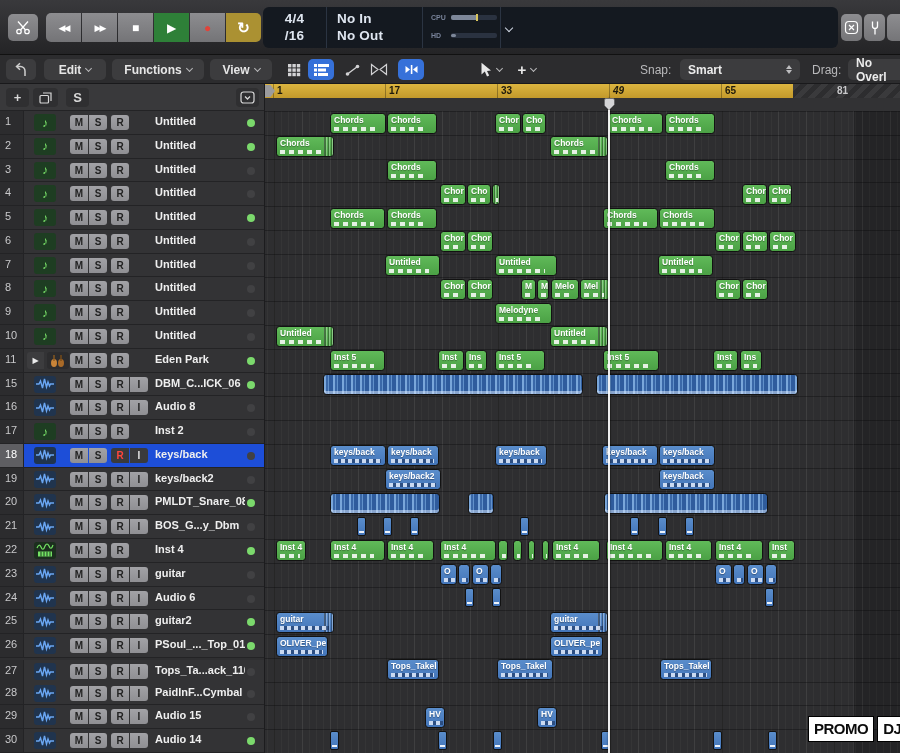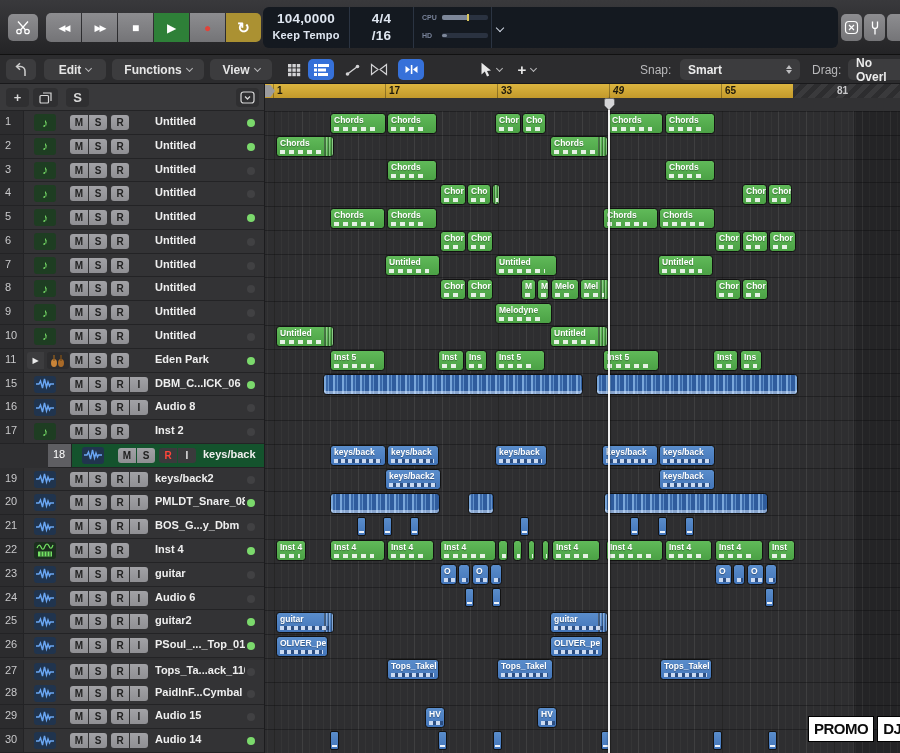--- a/index.html
+++ b/index.html
@@ -73,21 +73,21 @@
     border-top:1px solid #2a2a2c;
     background-image:repeating-linear-gradient(90deg, rgba(0,0,0,.28) 0 1px, transparent 1px 7px); }
   #marker-strip .mk { position:absolute; left:16px; top:1px; font-size:9.5px; font-weight:bold; color:#f2f2f2; }
   #ruler-start-flag { position:absolute; left:0; top:1px; width:10px; height:12px; background:#9b9b9d;
     clip-path:polygon(0 0,55% 0,100% 50%,55% 100%,0 100%); }
 
   
   #track-list { position:absolute; left:0; top:111px; width:265px; height:642px; background:#2f2f31;
     border-right:1px solid #1c1c1e; overflow:hidden; }
   .trow { position:absolute; left:0; width:265px; background:#333335; border-bottom:1px solid #232325; }
-  .trow.sel { background:#14532d;margin-left:48px; }
+  .trow.sel { background:#1d4ed8; }
   .tnum { position:absolute; left:0; top:0; bottom:0; width:24px; background:#2c2c2e;
     color:#c9c9cb; font-size:11px; padding:4px 0 0 5px; border-right:1px solid #232325; }
   .trow.sel .tnum { background:#5e5e62; color:#fff; }
   .ic { position:absolute; left:34px; top:3px; width:22px; height:17px; border-radius:3px;
     display:flex; align-items:center; justify-content:center; }
   .ic.midi { background:#1e3d22; color:#79e369; font-size:12px; }
   .ic.audio { background:#20344e; }
   .ic.orch { left:47px; background:#2c2c2e; }
   .ic.synth { background:#1c2e1e; }
   .tplay { position:absolute; left:27px; top:3px; width:17px; height:17px; border-radius:3px 0 0 3px;
@@ -176,27 +176,27 @@
         <div class="tp-btn">
           <span class="g1" style="color: rgb(224, 68, 58);">●</span>
         </div>
         <div class="tp-btn" style="background: rgb(171, 145, 50);">
           <span class="g1" style="font-size: 15px; font-weight: bold;">↻</span>
         </div>
       </div>
 
     <div id="lcd">
 
-        <div class="lcd-panel" style="width: 87px;">
-          <div class="lcd-line"><span>104,0000</span></div>
-          <div class="lcd-line small"><span>Keep Tempo</span></div>
-        </div>
         <div class="lcd-panel" style="width: 64px;">
           <div class="lcd-line"><span>4/4</span></div>
           <div class="lcd-line"><span>/16</span></div>
+        </div>
+        <div class="lcd-panel left" style="width: 96px;">
+          <div class="lcd-line"><span>No In</span></div>
+          <div class="lcd-line"><span>No Out</span></div>
         </div>
         <div class="lcd-panel" id="lcd-meters">
         <div class="meter-row" style="top:7px">
           <span class="meter-label">CPU</span>
           <span class="meter-track">
               <span class="meter-fill" id="cpu-fill" style="width: 58%;"></span>
               <span class="meter-tick" id="cpu-tick" style="left: 24.68px;"></span>
             </span>
         </div>
         <div class="meter-row" style="top:25px">

